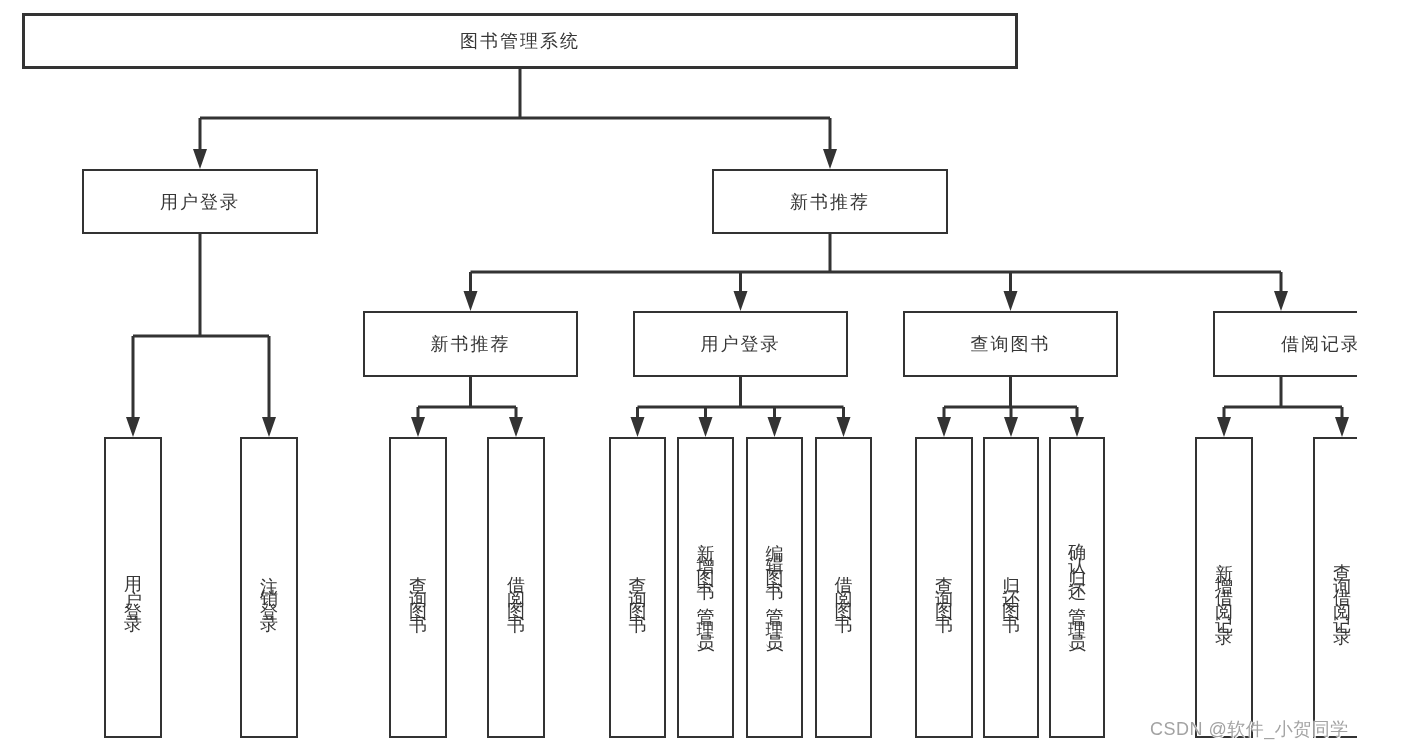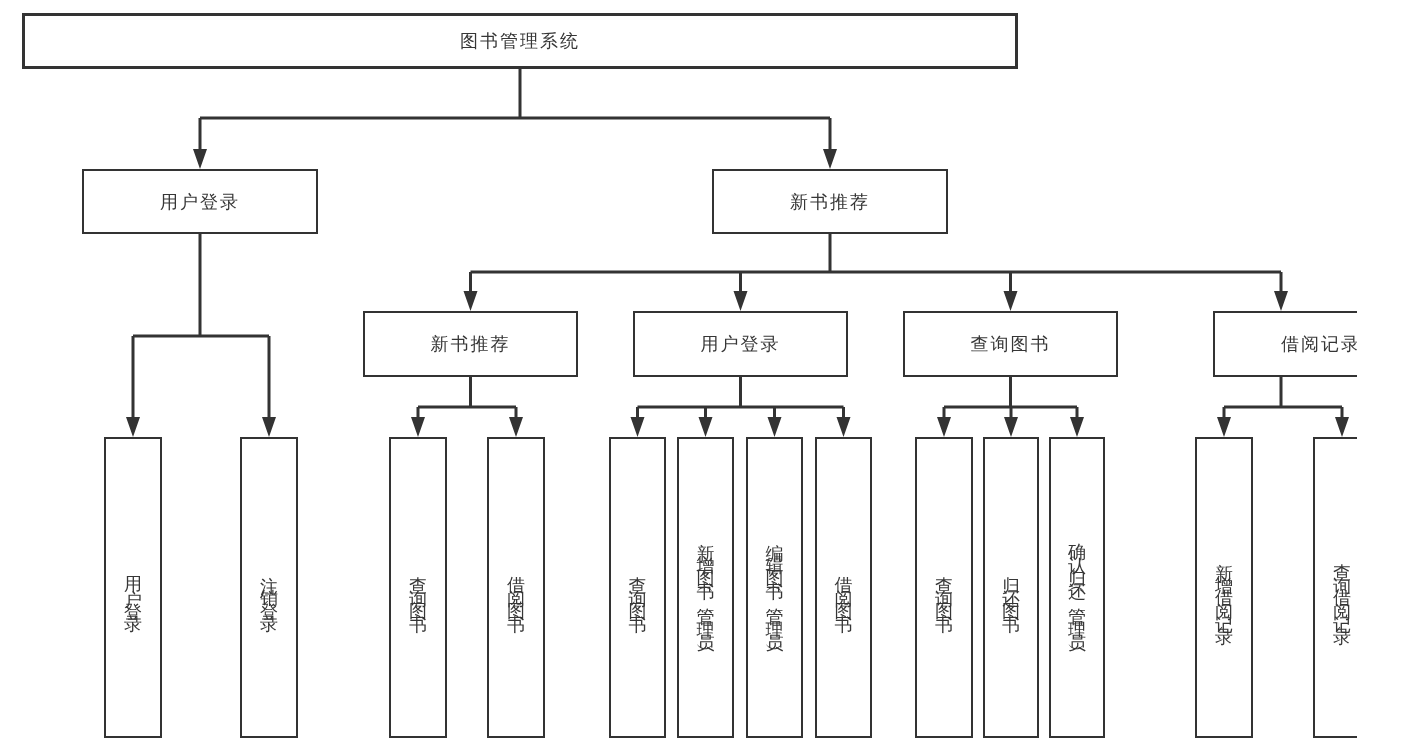--- a/index.html
+++ b/index.html
@@ -85,13 +85,14 @@
   <div class="node v" style="left:746px;top:437px;width:57px;height:301px">编辑图书（管理员）</div>
   <div class="node v" style="left:815px;top:437px;width:57px;height:301px">借阅图书</div>
 
   <div class="node v" style="left:915px;top:437px;width:58px;height:301px">查询图书</div>
   <div class="node v" style="left:983px;top:437px;width:56px;height:301px">归还图书</div>
   <div class="node v" style="left:1049px;top:437px;width:56px;height:301px">确认归还（管理员）</div>
 
   <div class="node v" style="left:1195px;top:437px;width:58px;height:301px">新增借阅记录</div>
   <div class="node v" style="left:1313px;top:437px;width:58px;height:301px">查询借阅记录</div>
 
+  <div class="watermark">CSDN @软件_小贺同学</div>
 </div>
 
 </body></html>

